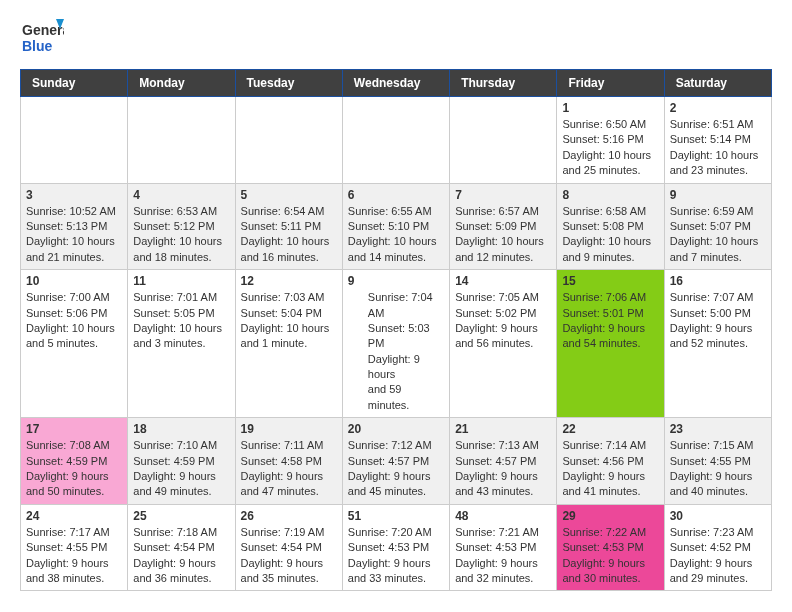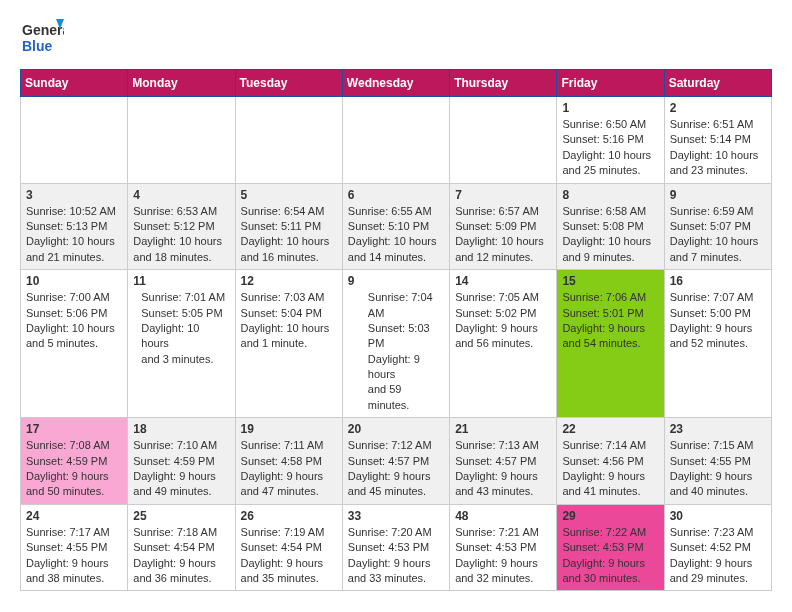--- a/index.html
+++ b/index.html
@@ -38,25 +38,25 @@
     .subtitle {
       font-size: 16px;
       color: #555;
     }
     .calendar {
       width: 100%;
       border-collapse: collapse;
       border: 1px solid #ccc;
     }
     .calendar th {
-      background-color: #be185d;
+      background-color: #404040;
       color: #fff;
       font-size: 12px;
       font-weight: bold;
-      padding: 6px 4px;
+      padding: 6px 11px;
       text-align: left;
       border: 1px solid #1a4fa0;
     }
     .calendar td {
       vertical-align: top;
       border: 1px solid #ccc;
       padding: 4px 5px;
       font-size: 10px;
       color: #333;
       width: calc(100% / 7);
@@ -193,21 +193,21 @@
         <tr class="row-odd">
           <td style="background: rgb(255, 255, 255);">
             <span class="day-num">10</span>
             <div class="day-info" style="white-space: pre-line;">Sunrise: 7:00 AM
 Sunset: 5:06 PM
 Daylight: 10 hours
 and 5 minutes.</div>
           </td>
           <td style="background: rgb(255, 255, 255);">
             <span class="day-num">11</span>
-            <div class="day-info" style="white-space: pre-line; margin-left: 8px;">Sunrise: 7:01 AM
+            <div class="day-info" style="white-space: pre-line;">Sunrise: 7:01 AM
 Sunset: 5:05 PM
 Daylight: 10 hours
 and 3 minutes.</div>
           </td>
           <td style="background: rgb(255, 255, 255);">
             <span class="day-num">12</span>
             <div class="day-info" style="white-space: pre-line;">Sunrise: 7:03 AM
 Sunset: 5:04 PM
 Daylight: 10 hours
 and 1 minute.</div>
@@ -308,21 +308,21 @@
 and 36 minutes.</div>
           </td>
           <td style="background: rgb(255, 255, 255);">
             <span class="day-num">26</span>
             <div class="day-info" style="white-space: pre-line;">Sunrise: 7:19 AM
 Sunset: 4:54 PM
 Daylight: 9 hours
 and 35 minutes.</div>
           </td>
           <td style="background: rgb(255, 255, 255);">
-            <span class="day-num">33</span>
+            <span class="day-num">51</span>
             <div class="day-info" style="white-space: pre-line;">Sunrise: 7:20 AM
 Sunset: 4:53 PM
 Daylight: 9 hours
 and 33 minutes.</div>
           </td>
           <td style="background: rgb(255, 255, 255);">
             <span class="day-num">48</span>
             <div class="day-info" style="white-space: pre-line;">Sunrise: 7:21 AM
 Sunset: 4:53 PM
 Daylight: 9 hours

